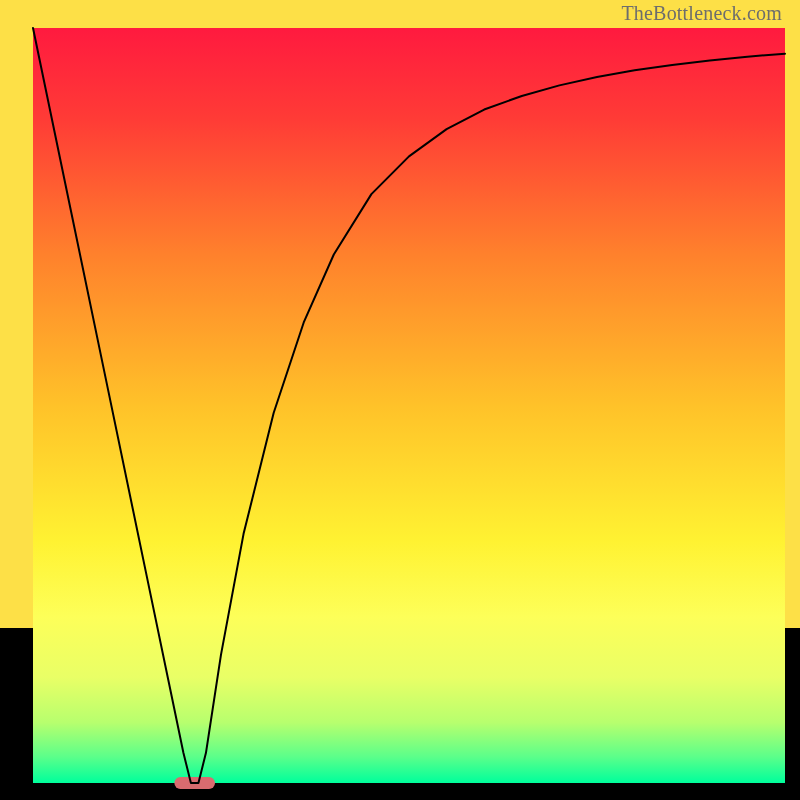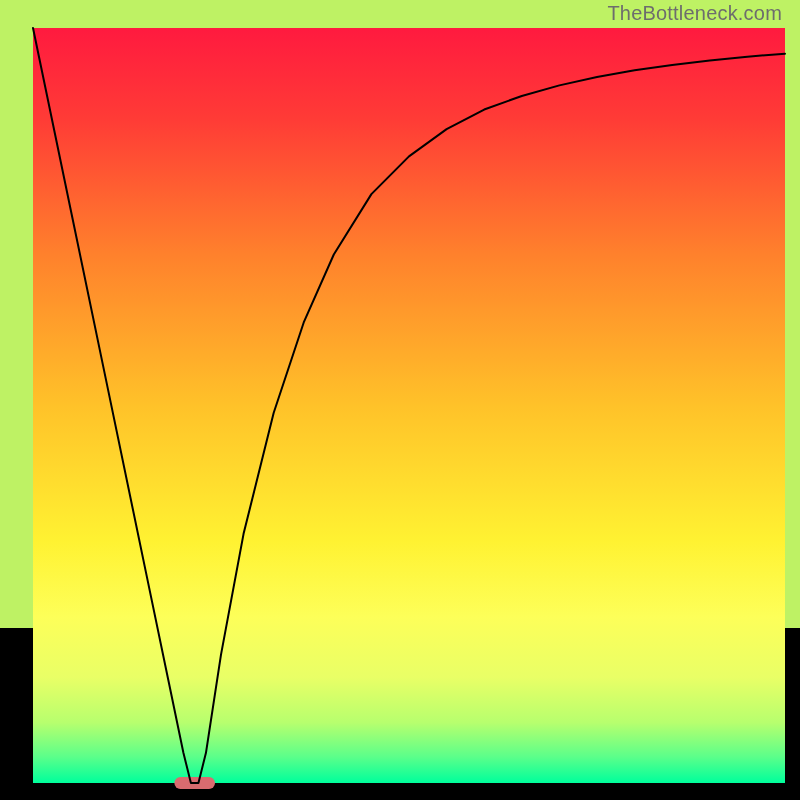--- a/index.html
+++ b/index.html
@@ -8,21 +8,22 @@
     width: 800px;
     height: 800px;
     background: #000;
     font-family: Arial, Helvetica, sans-serif;
     overflow: hidden;
   }
   .frame {
     position: relative;
     width: 800px;
     height: 628px;
-    background: #bef264;
+    background: #fde047;
+    font-family: Liberation Serif, serif;
   }
   .attribution {
     position: absolute;
     top: 2px;
     right: 18px;
     color: #6d6d6d;
     font-size: 20px;
     font-weight: 500;
     letter-spacing: 0.2px;
   }

